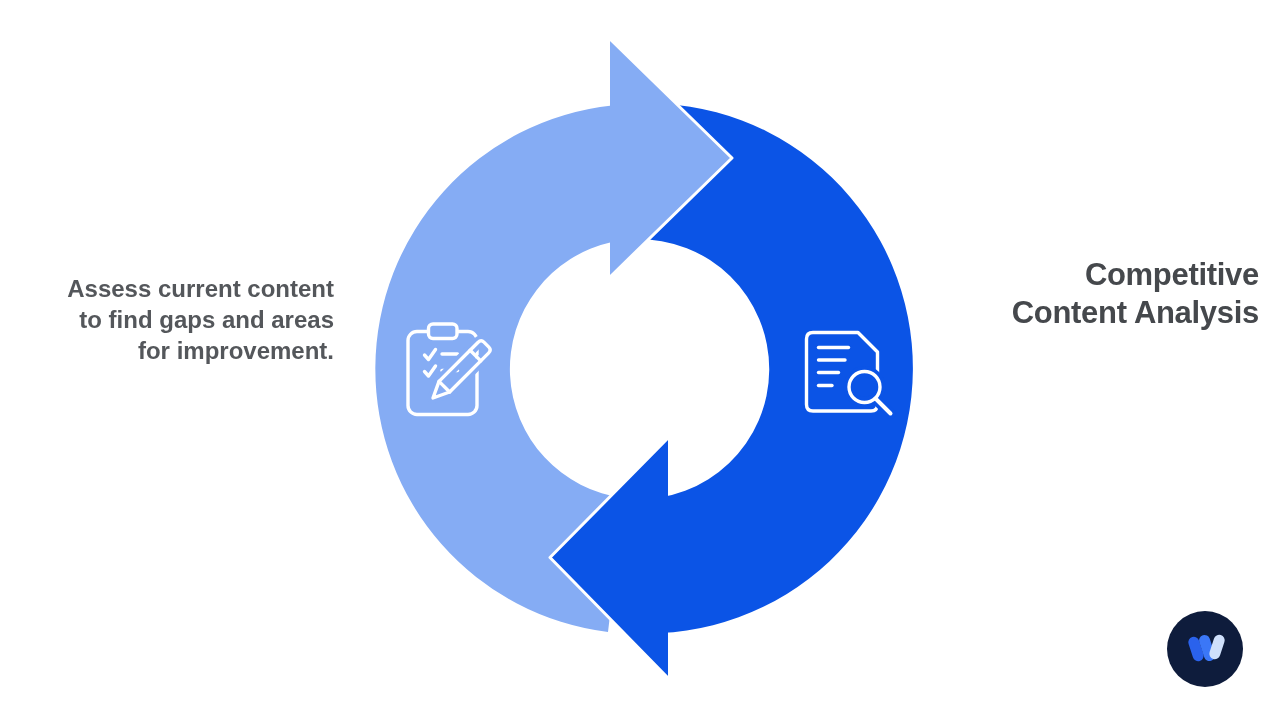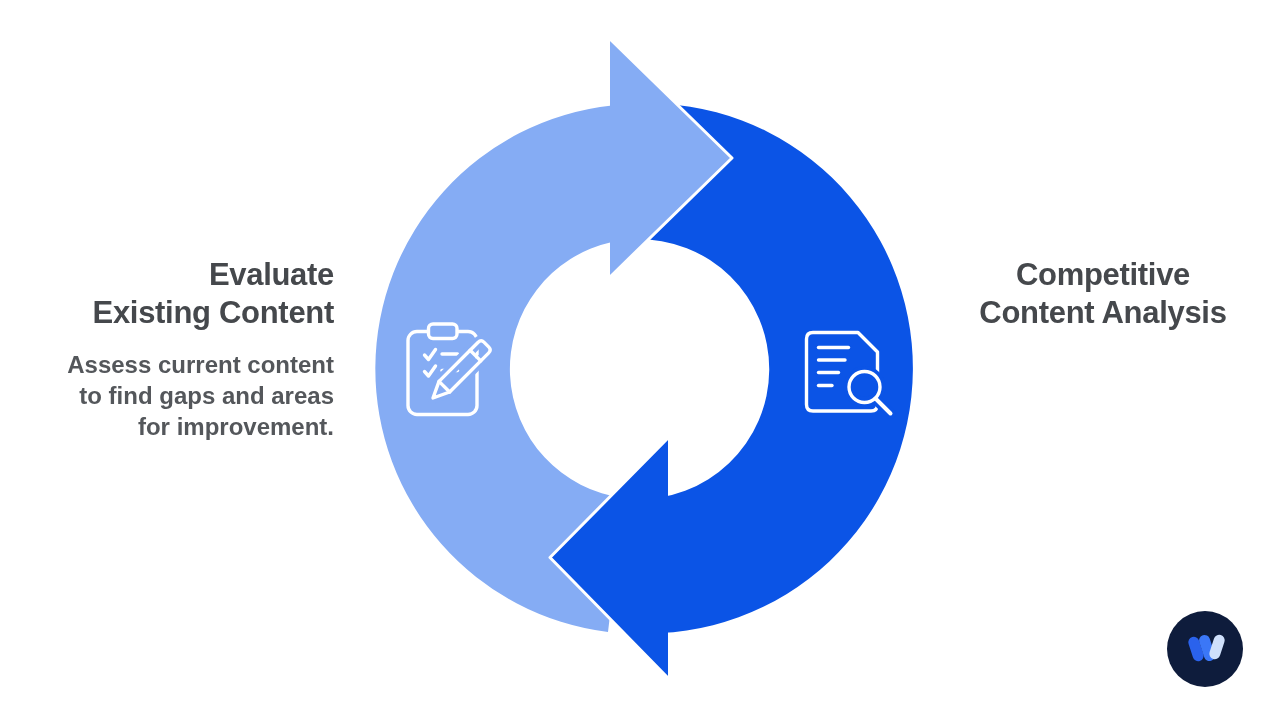--- a/index.html
+++ b/index.html
@@ -32,21 +32,21 @@
 
   
   .icon-stroke{stroke:#fff;stroke-width:3.4;fill:none;stroke-linecap:round;stroke-linejoin:round;}
   .icon-fill-light{fill:var(--c-light);}
   .halo-light{stroke:var(--c-light);stroke-width:11;fill:none;stroke-linecap:round;stroke-linejoin:round;}
   .halo-dark{stroke:var(--c-dark);stroke-width:11;fill:none;stroke-linecap:round;stroke-linejoin:round;}
 
   
   .step-block{position:absolute;top:256px;}
   .step-block.left{left:36px;width:298px;text-align:right;}
-  .step-block.right{left:947px;width:312px;text-align:center;}
+  .step-block.right{left:947px;width:312px;text-align:right;}
   .step-title{
     font-size:31px;line-height:38px;font-weight:700;
     color:var(--c-heading);letter-spacing:-0.3px;
     white-space:pre-line;
   }
   .step-desc{
     margin-top:17px;
     font-size:24px;line-height:31px;font-weight:700;
     color:var(--c-body);
     white-space:pre-line;
@@ -93,22 +93,20 @@
       <g>
         <circle class="halo-dark" cx="864.5" cy="387" r="15.5"></circle>
         <path class="halo-dark" d="M 875.5 398.5 L 890.5 413.5"></path>
         <circle class="icon-stroke" cx="864.5" cy="387" r="15.5"></circle>
         <path class="icon-stroke" style="stroke-width:4" d="M 875.5 398.5 L 890.5 413.5"></path>
       </g>
     </g>
   </svg>
 
   <div class="step-block left">
-    <div class="step-title">Evaluate
-Existing Content</div>
     <div class="step-desc">Assess current content
 to find gaps and areas
 for improvement.</div>
   </div>
 
   <div class="step-block right">
     <div class="step-title">Competitive
 Content Analysis</div>
   </div>
 

